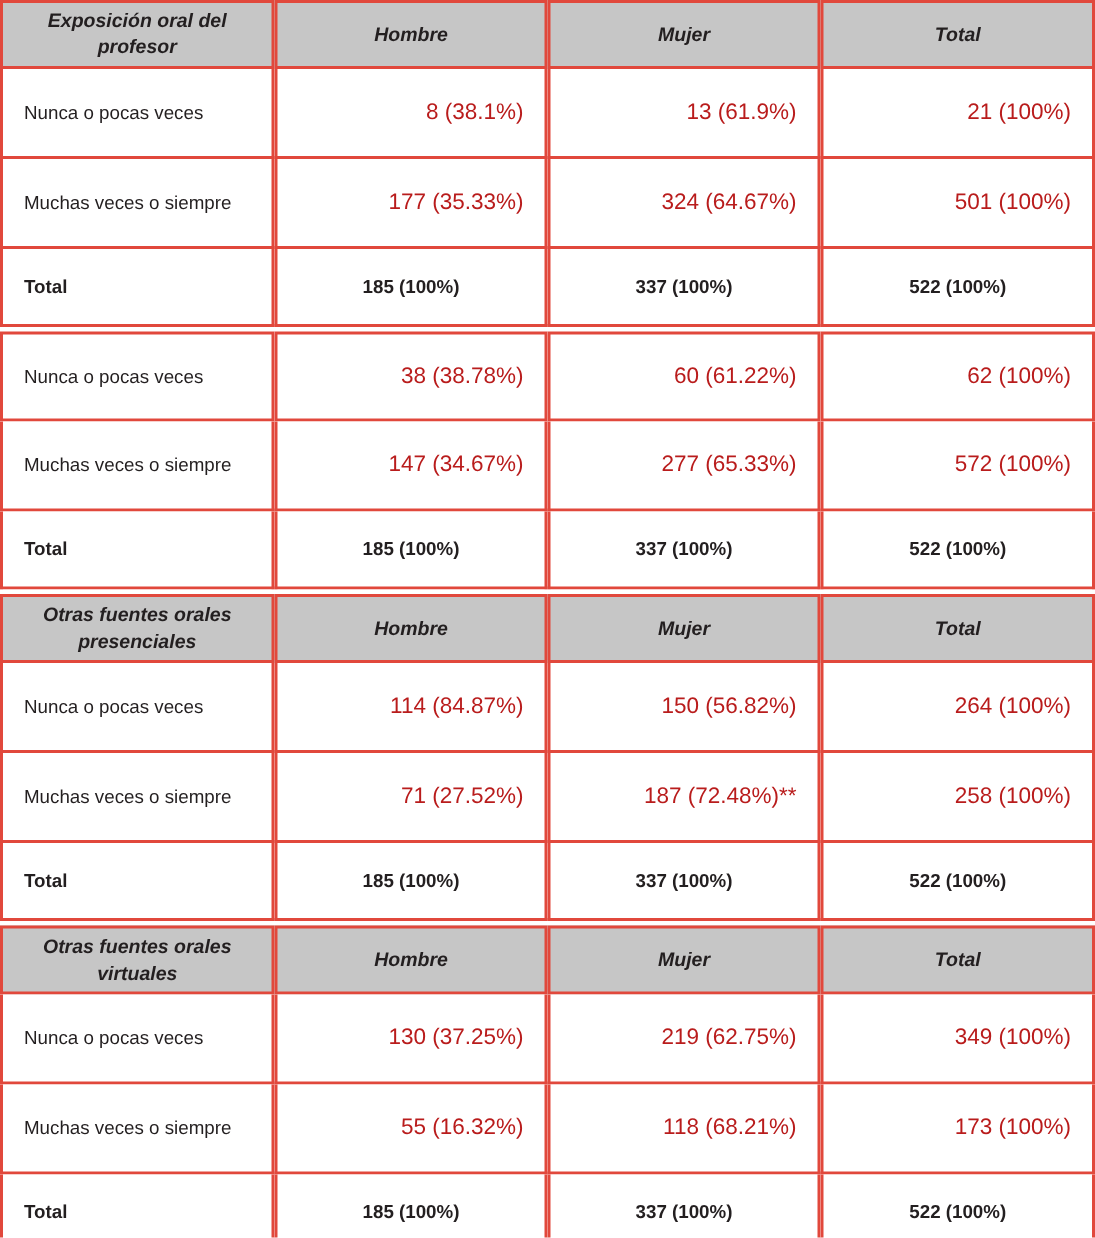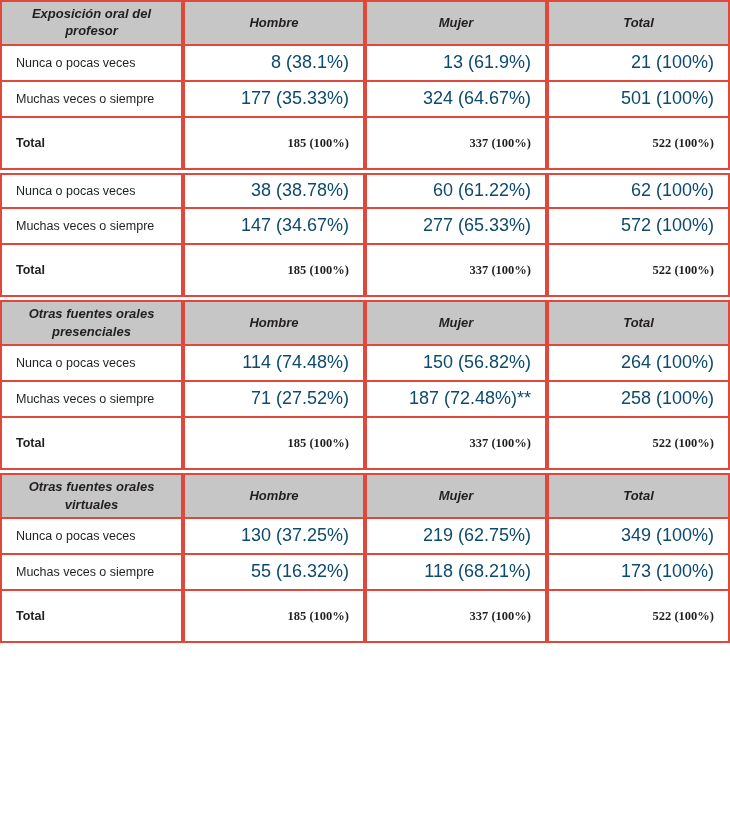--- a/index.html
+++ b/index.html
@@ -66,44 +66,43 @@
   .hdr th.label-head {
     padding: 0 12px;
   }
   .hdr th.label-head.two-line {
     line-height: 1.35;
     margin-left: 28px;
   }
 
   
   .data-row td {
-    height: 36px;
+    height: 60px;
   }
   .data-row td.label-cell {
     text-align: left;
     font-size: 12.5px;
     color: #231f20;
   }
   .data-row td.num-cell {
     text-align: right;
-    font-size: 18px;
-    color: #0c4a6e;
+    font-size: 15px;
+    color: #b91c1c;
   }
 
   
   .total-row td {
     height: 52px;
     font-weight: bold;
   }
   .total-row td.label-cell {
     text-align: left;
   }
   .total-row td.num-cell {
-    text-align: right;
-    font-family: Liberation Serif, serif;
+    text-align: center;
   }
 </style>
 </head>
 <body>
 
 <div id="tables-root">
     <table class="table-block">
       <colgroup>
         <col class="c-label">
         <col class="c-hombre">
@@ -176,21 +175,21 @@
       </colgroup>
       <tbody>
         <tr class="hdr">
           <th class="label-head two-line">Otras fuentes orales<br>presenciales</th>
           <th>Hombre</th>
           <th>Mujer</th>
           <th>Total</th>
         </tr>
         <tr class="data-row">
           <td class="label-cell">Nunca o pocas veces</td>
-          <td class="num-cell">114 (74.48%)</td>
+          <td class="num-cell">114 (84.87%)</td>
           <td class="num-cell">150 (56.82%)</td>
           <td class="num-cell">264 (100%)</td>
         </tr>
         <tr class="data-row">
           <td class="label-cell">Muchas veces o siempre</td>
           <td class="num-cell">71 (27.52%)</td>
           <td class="num-cell">187 (72.48%)**</td>
           <td class="num-cell">258 (100%)</td>
         </tr>
         <tr class="total-row">

